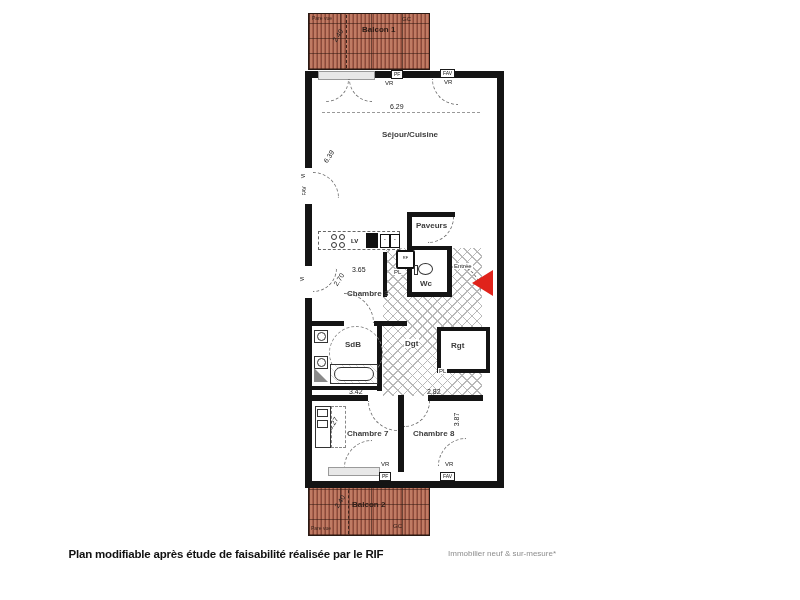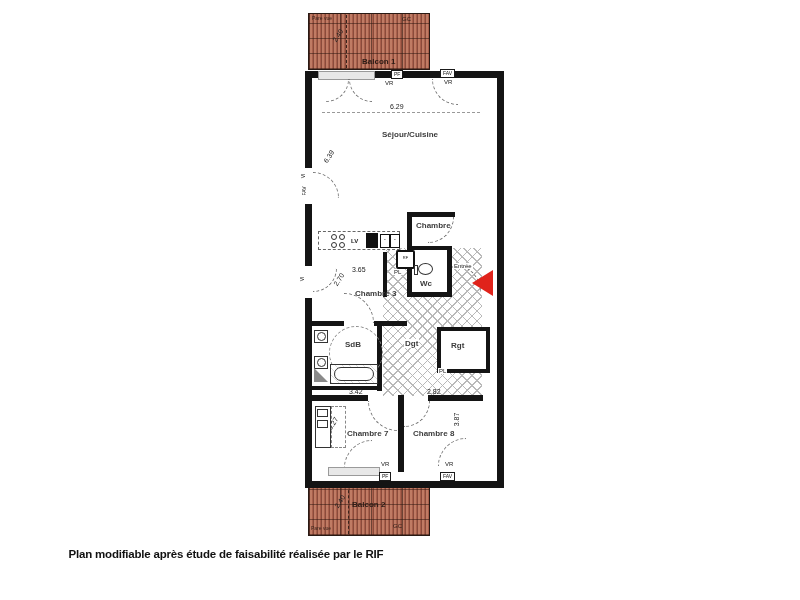--- a/index.html
+++ b/index.html
@@ -71,21 +71,21 @@
 </style>
 </head>
 <body>
 
 <div class="stage">
 
   <div class="balcony" style="left:308px;top:13px;width:122px;height:57px;">
     <div class="dashline" style="left:37px;"></div>
   </div>
   <span class="tiny" style="left:312px;top:15px;">Pare vue</span>
-  <span class="room" style="left:362px;top:25px;color:#2c1c16;margin-top:32px;">Balcon 1</span>
+  <span class="room" style="left:362px;top:25px;color:#2c1c16;">Balcon 1</span>
   <span class="tag" style="left:402px;top:16px;color:#2c1c16;">GC</span>
   <span class="dim rot" style="left:331px;top:32px;">2.40</span>
 
   <div class="shell"></div>
 
   <div class="hatch" style="left:383px;top:248px;width:99px;height:148px;"></div>
   <div class="whiteroom" style="left:412px;top:250px;width:35px;height:44px;"></div>
 
   <div class="sill" style="left:318px;top:71px;width:55px;height:7px;"></div>
   <div class="tagbox" style="left:391px;top:70px;">PF</div>
@@ -124,33 +124,33 @@
   <div class="dotbox" style="left:396px;top:250px;width:15px;height:15px;border-width:2px;border-radius:2px;">
     <span style="font-size:4px;line-height:11px;">RF</span>
   </div>
   <span class="tag" style="left:393px;top:269px;background:#fff;padding:0 1px;">PL</span>
 
   <div class="wall" style="left:407px;top:212px;width:5px;height:85px;"></div>
   <div class="wall" style="left:407px;top:212px;width:48px;height:5px;"></div>
   <div class="wall" style="left:407px;top:246px;width:45px;height:4px;"></div>
   <div class="wall" style="left:447px;top:246px;width:5px;height:51px;"></div>
   <div class="wall" style="left:407px;top:292px;width:45px;height:5px;"></div>
-  <span class="room" style="left:416px;top:221px;">Chambre</span>
+  <span class="room" style="left:416px;top:221px;">Paveurs</span>
   <div class="arc arc-br" style="left:428px;top:217px;width:26px;height:26px;"></div>
 
   <div class="fixture" style="left:414px;top:265px;width:4px;height:10px;"></div>
   <div class="fixture" style="left:418px;top:263px;width:15px;height:12px;border-radius:50%;"></div>
   <span class="room" style="left:420px;top:279px;">Wc</span>
 
   <span class="tag" style="left:453px;top:263px;background:#fff;padding:0 1px;">Entrée</span>
   <div class="arrow" style="left:472px;top:270px;"></div>
 
   <span class="dim" style="left:352px;top:266px;">3.65</span>
   <span class="dim rot" style="left:332px;top:276px;">2.70</span>
-  <span class="room" style="left:355px;top:289px;">Chambre 3</span>
+  <span class="room" style="left:347px;top:289px;">Chambre 3</span>
   <div class="wall" style="left:383px;top:252px;width:4px;height:45px;"></div>
   <div class="wall" style="left:312px;top:321px;width:32px;height:5px;"></div>
   <div class="wall" style="left:374px;top:321px;width:33px;height:5px;"></div>
   <div class="arc arc-tr" style="left:344px;top:293px;width:30px;height:30px;"></div>
 
   <span class="room" style="left:345px;top:340px;">SdB</span>
   <div class="dcircle" style="left:329px;top:326px;width:52px;height:52px;"></div>
   <div class="fixture" style="left:314px;top:330px;width:14px;height:13px;"></div>
   <div class="fixture circ" style="left:317px;top:332px;width:9px;height:9px;"></div>
   <div class="fixture" style="left:314px;top:356px;width:14px;height:13px;"></div>
@@ -195,15 +195,16 @@
   <div class="balcony" style="left:308px;top:478px;width:122px;height:58px;">
     <div class="dashline" style="left:39px;"></div>
   </div>
   <span class="room" style="left:352px;top:500px;color:#2c1c16;">Balcon 2</span>
   <span class="dim rot" style="left:333px;top:498px;">2.40</span>
   <span class="tiny" style="left:311px;top:525px;">Pare vue</span>
   <span class="tag" style="left:393px;top:523px;color:#2c1c16;">GC</span>
 
   <div class="f-main">Plan modifiable après étude de faisabilité réalisée par le RIF</div>
   <div class="f-right">
+    <div>Immobilier neuf &amp; sur-mesure*</div>
   </div>
 
 </div>
 
 </body></html>

